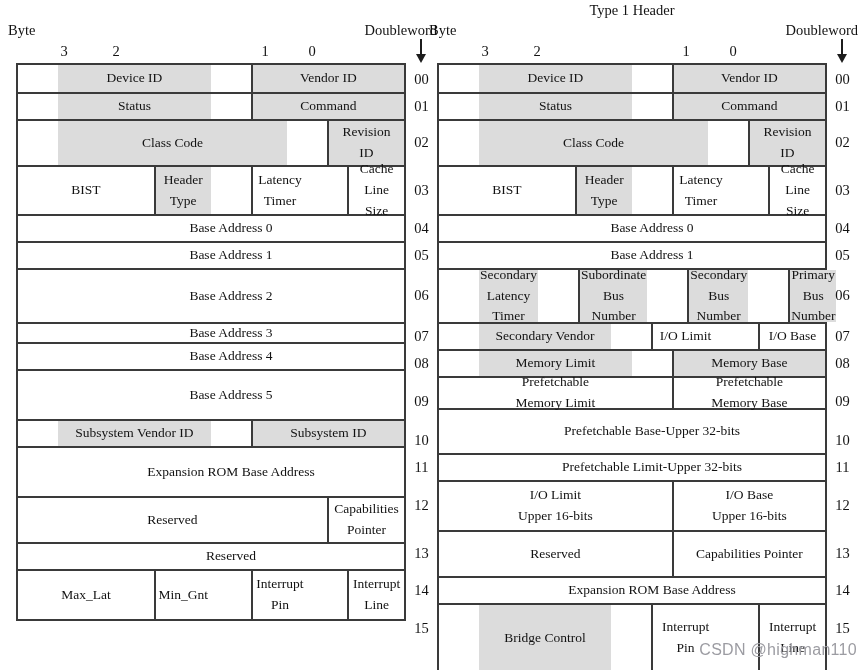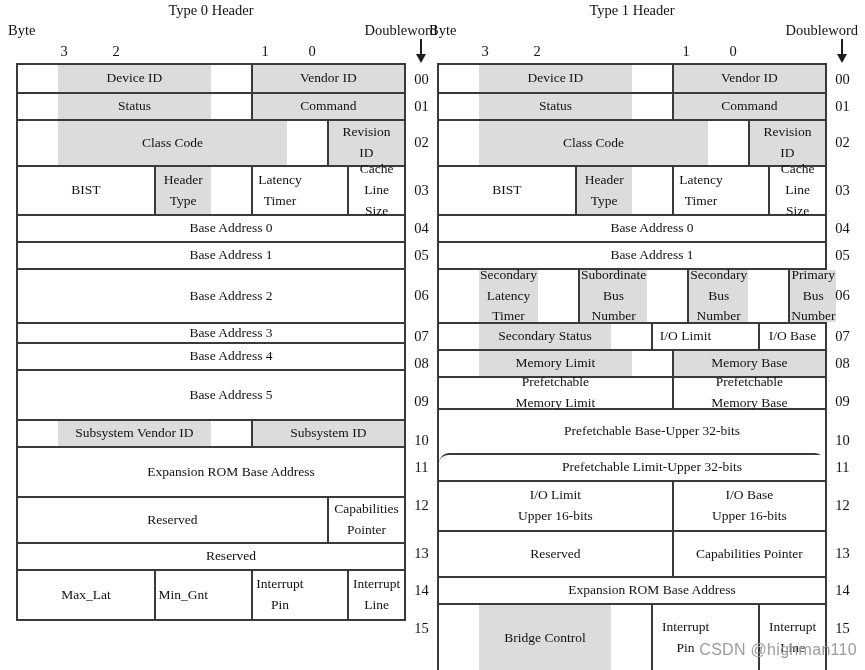--- a/index.html
+++ b/index.html
@@ -38,21 +38,20 @@
     position:absolute;right:8px;top:641px;font-family:"Liberation Sans", sans-serif;
     font-size:16px;color:var(--wm);letter-spacing:.3px;
   }
 </style>
 </head>
 <body>
 
 <div class="page">
 
   <div class="tblock" id="block-0">
-    <div class="t-title">Type 0 Header</div>
     <div class="t-byte">Byte</div>
     <div class="t-dw">Doubleword</div>
     <div class="arrow">
         <div class="shaft"></div>
         <div class="head"></div>
       </div>
     <div class="bits">
         <span style="left: 48px;">3</span>
         <span style="left: 100px;">2</span>
         <span style="left: 249px;">1</span>
@@ -189,38 +188,38 @@
           <div class="cell gray" style="width: 25%;">Secondary
 Latency Timer</div>
           <div class="cell gray" style="width: 25%;">Subordinate
 Bus Number</div>
           <div class="cell gray" style="width: 25%;">Secondary
 Bus Number</div>
           <div class="cell gray" style="width: 25%;">Primary
 Bus Number</div>
         </div>
         <div class="trow" style="height: 27px;">
-          <div class="cell gray" style="width: 50%;">Secondary Status</div>
+          <div class="cell gray" style="width: 50%;">Secondary Vendor</div>
           <div class="cell" style="width: 25%;">I/O Limit</div>
           <div class="cell" style="width: 25%;">I/O Base</div>
         </div>
         <div class="trow" style="height: 27px;">
           <div class="cell gray" style="width: 50%;">Memory Limit</div>
           <div class="cell gray" style="width: 50%;">Memory Base</div>
         </div>
         <div class="trow" style="height: 32px;">
           <div class="cell" style="width: 50%;">Prefetchable
 Memory Limit</div>
           <div class="cell" style="width: 50%;">Prefetchable
 Memory Base</div>
         </div>
         <div class="trow" style="height: 45px;">
           <div class="cell" style="width: 100%;">Prefetchable Base-Upper 32-bits</div>
         </div>
-        <div class="trow" style="height: 27px; border-radius: 10px;">
+        <div class="trow" style="height: 27px;">
           <div class="cell" style="width: 100%;">Prefetchable Limit-Upper 32-bits</div>
         </div>
         <div class="trow" style="height: 50px;">
           <div class="cell" style="width: 50%;">I/O Limit
 Upper 16-bits</div>
           <div class="cell" style="width: 50%;">I/O Base
 Upper 16-bits</div>
         </div>
         <div class="trow" style="height: 46px;">
           <div class="cell" style="width: 50%;">Reserved</div>

